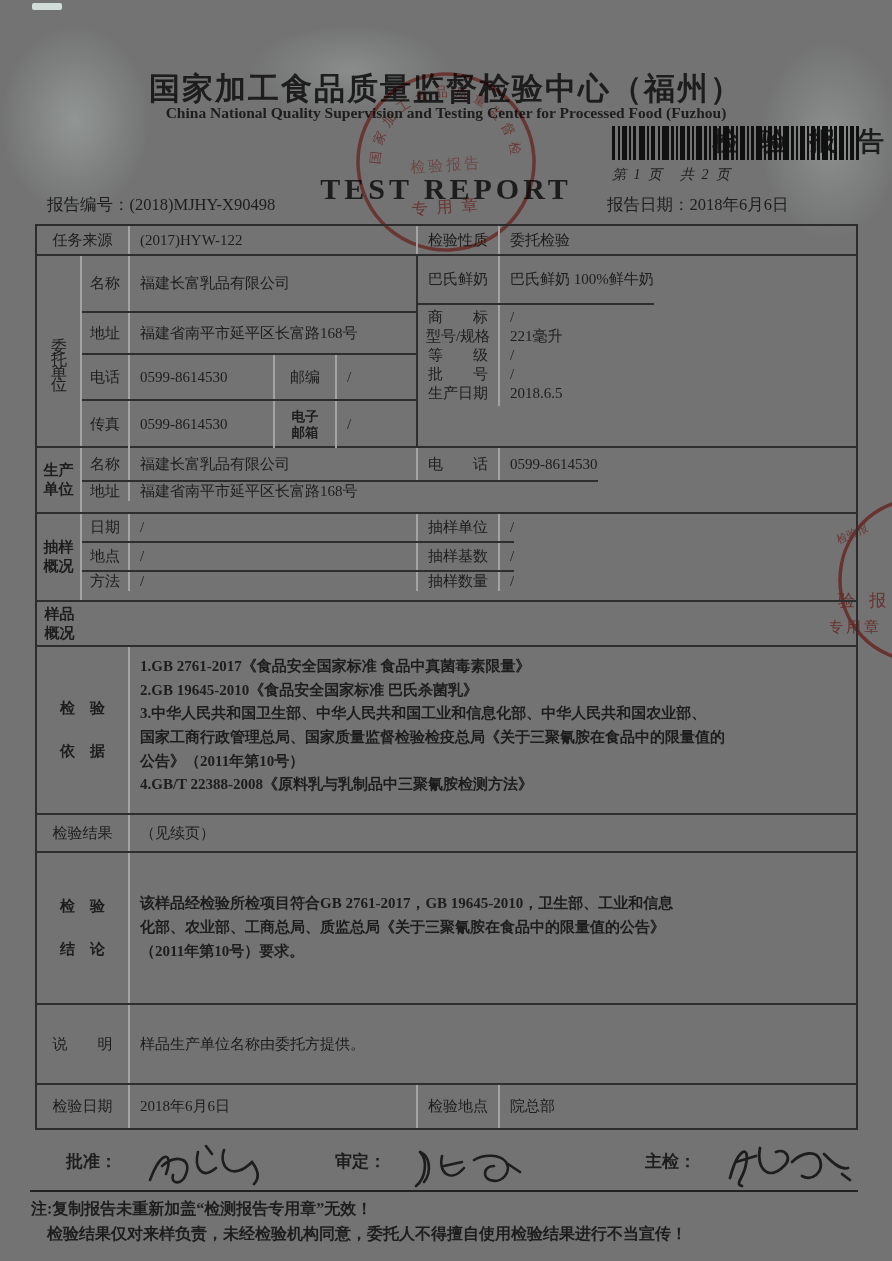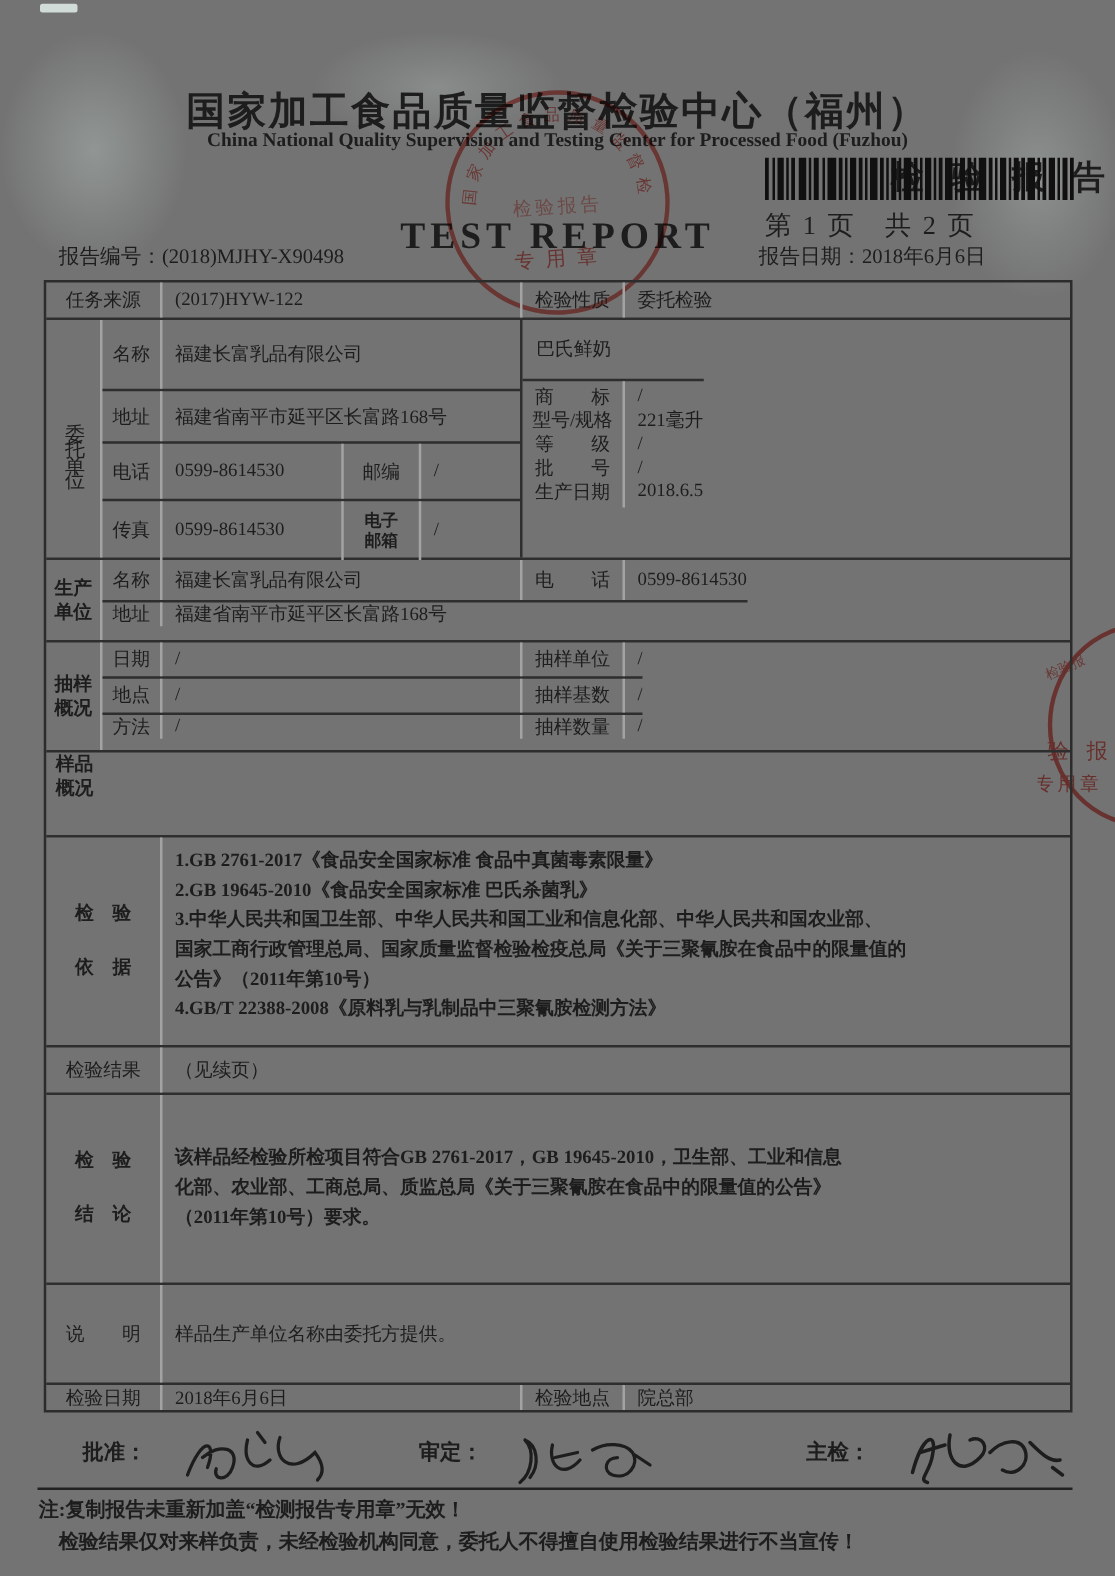--- a/index.html
+++ b/index.html
@@ -19,21 +19,21 @@
 
   
   .org-cn { position:absolute; left:0; top:68px; width:100%; text-align:center;
             font-size:31px; font-weight:bold; letter-spacing:2px; }
   .org-en { position:absolute; left:0; top:104px; width:100%; text-align:center;
             font-size:15.5px; font-weight:bold; }
   .title-cn { position:absolute; left:0; top:124px; width:100%; text-align:right;
             font-size:26px; font-weight:bold; letter-spacing:8px; }
   .title-en { position:absolute; left:0; top:172px; width:100%; text-align:center;
             font-size:30px; font-weight:bold; letter-spacing:4px; }
-  .pageinfo { position:absolute; left:612px; top:166px; font-size:21px; letter-spacing:2px; }
+  .pageinfo { position:absolute; left:612px; top:166px; font-size:14px; letter-spacing:2px;font-style:italic; }
   .repno   { position:absolute; left:47px; top:194px; font-size:16.5px; }
   .repdate { position:absolute; left:607px; top:194px; font-size:16.5px; }
 
   .barcode { position:absolute; left:612px; top:126px; }
 
   
   .stamp-main { position:absolute; left:350px; top:66px; mix-blend-mode:multiply; opacity:.92; }
   .stamp-side { position:absolute; left:830px; top:496px; mix-blend-mode:multiply; opacity:.95; }
 
   
@@ -190,20 +190,21 @@
           <div class="cell lab w-colB">传真</div>
           <div class="cell val" style="width:145px;">0599-8614530</div>
           <div class="cell lab small2 pre" style="width:62px;">电子
 邮箱</div>
           <div class="cell val grow">/</div>
         </div>
       </div>
       <div class="block grow">
         <div class="subrow" style="height:49px;">
           <div class="cell lab w-rlab">巴氏鲜奶</div>
+          <div class="cell val grow">巴氏鲜奶 100%鲜牛奶</div>
         </div>
         <div class="subrow grow">
           <div class="cell stackcol labs w-rlab">
             <div>商　　标</div>
             <div>型号/规格</div>
             <div>等　　级</div>
             <div>批　　号</div>
             <div>生产日期</div>
           </div>
           <div class="cell stackcol vals grow">
@@ -252,21 +253,21 @@
         </div>
         <div class="subrow grow">
           <div class="cell lab w-colB">方法</div>
           <div class="cell val w-lval">/</div>
           <div class="cell lab w-rlab">抽样数量</div>
           <div class="cell val grow">/</div>
         </div>
       </div>
     </div>
 
-    <div class="trow" style="height:68px;flex-direction:column;">
+    <div class="trow" style="height:45px;">
       <div class="cell lab w-colA pre">样品
 概况</div>
     </div>
 
     <div class="trow" style="height:168px;">
       <div class="cell lab w-lab pre tall-lab">检　验
 依　据</div>
       <div class="cell val grow pre body-text">1.GB 2761-2017《食品安全国家标准 食品中真菌毒素限量》
 2.GB 19645-2010《食品安全国家标准 巴氏杀菌乳》
 3.中华人民共和国卫生部、中华人民共和国工业和信息化部、中华人民共和国农业部、

